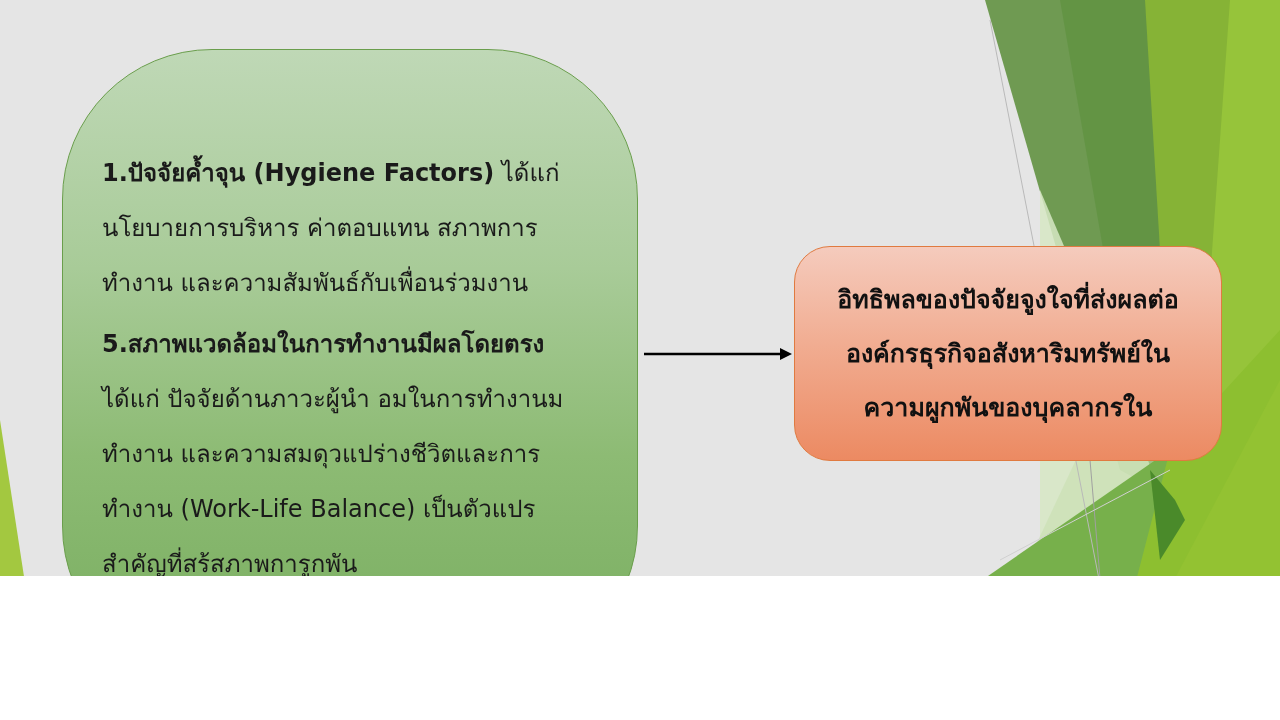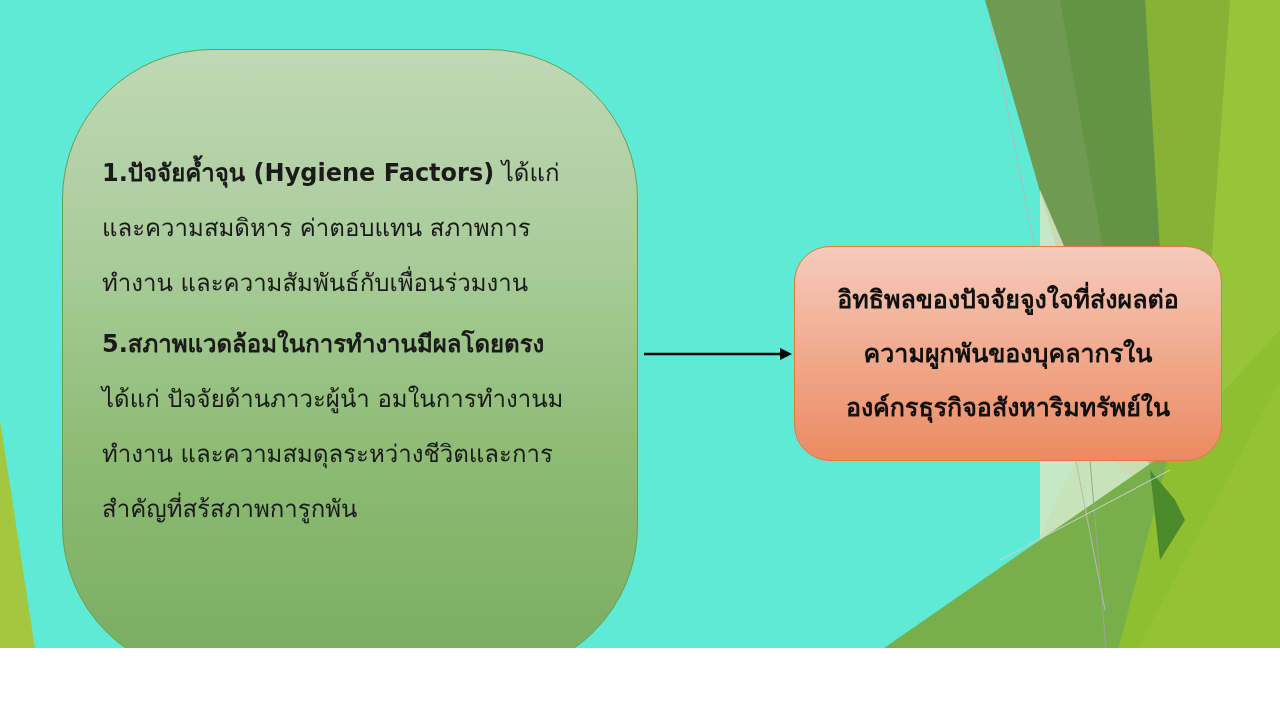--- a/index.html
+++ b/index.html
@@ -6,22 +6,22 @@
       margin: 0;
       padding: 0;
       width: 1280px;
       height: 720px;
       overflow: hidden;
       background: #ffffff;
     }
     .slide {
       position: relative;
       width: 1280px;
-      height: 648px;
-      background: #5eead4;
+      height: 576px;
+      background: #e5e5e5;
       overflow: hidden;
       font-family: "DejaVu Sans", "Liberation Sans", sans-serif;
       text-decoration: underline;
     }
     .bg-decor {
       position: absolute;
       left: 0;
       top: 0;
       width: 1280px;
       height: 720px;
@@ -111,32 +111,33 @@
     <line x1="1090" y1="460" x2="1112" y2="720" stroke="#a0a0a0" stroke-width="1"></line>
     <line x1="1000" y1="560" x2="1170" y2="470" stroke="#d0d0d0" stroke-width="1"></line>
   </svg>
 
   <div class="left-box"></div>
 
   <div class="left-text">
     <p>
       <span class="bold">1.ปัจจัยค้ำจุน (Hygiene Factors)</span><span> ได้แก่</span>
     </p>
-    <p>และความสมดิหาร ค่าตอบแทน สภาพการ</p>
+    <p>นโยบายการบริหาร ค่าตอบแทน สภาพการ</p>
     <p>ทำงาน และความสัมพันธ์กับเพื่อนร่วมงาน</p>
     <p class="bold para2">5.สภาพแวดล้อมในการทำงานมีผลโดยตรง</p>
     <p>ได้แก่ ปัจจัยด้านภาวะผู้นำ อมในการทำงานม</p>
-    <p>ทำงาน และความสมดุลระหว่างชีวิตและการ</p>
+    <p>ทำงาน และความสมดุวแปร่างชีวิตและการ</p>
+    <p>ทำงาน (Work-Life Balance) เป็นตัวแปร</p>
     <p>สำคัญที่สร้สภาพการูกพัน</p>
   </div>
 
   <svg class="arrow" viewBox="0 0 152 20" xmlns="http://www.w3.org/2000/svg">
     <line x1="2" y1="10" x2="140" y2="10" stroke="#000" stroke-width="2.5"></line>
     <polygon points="138,4 150,10 138,16" fill="#000"></polygon>
   </svg>
 
   <div class="right-box">
     <div class="line">อิทธิพลของปัจจัยจูงใจที่ส่งผลต่อ</div>
+    <div class="line">องค์กรธุรกิจอสังหาริมทรัพย์ใน</div>
     <div class="line">ความผูกพันของบุคลากรใน</div>
-    <div class="line">องค์กรธุรกิจอสังหาริมทรัพย์ใน</div>
   </div>
 
 </div>
 
 </body></html>

